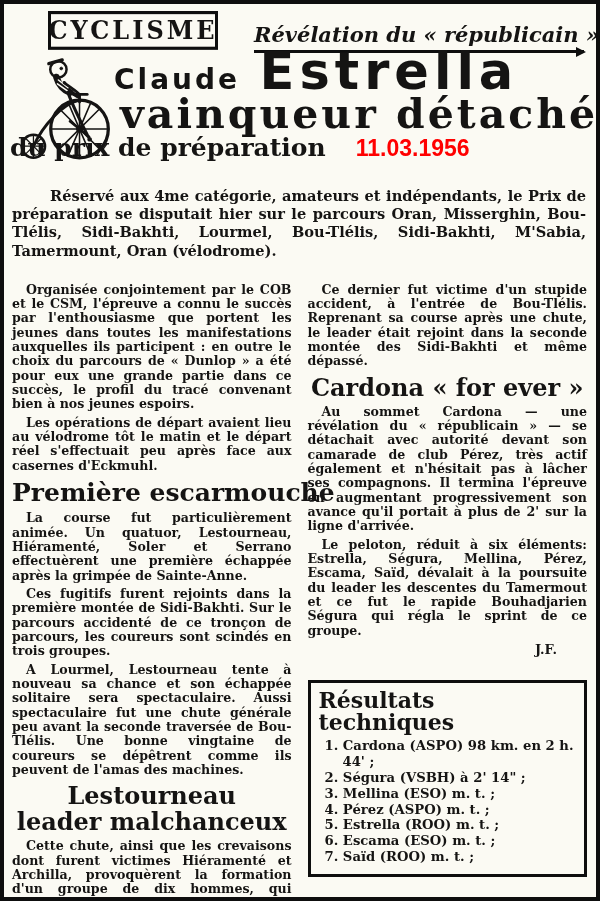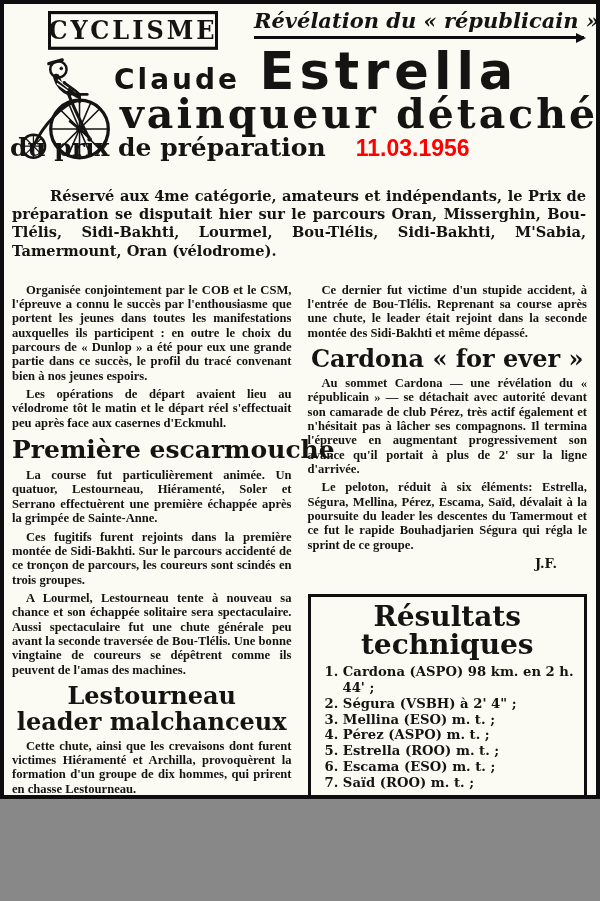--- a/index.html
+++ b/index.html
@@ -1,33 +1,33 @@
 <!DOCTYPE html>
 <html><head>
 <meta charset="utf-8">
 <style>
   html,body{margin:0;padding:0;background:#888;}
   .page{
-    width:600px;height:799px;box-sizing:border-box;
+    width:600px;height:901px;box-sizing:border-box;
     border:4px solid #0e0e0e;background:#fbfaf3;color:#151413;
     position:relative;overflow:hidden;
     font-family:"DejaVu Serif", serif;
     margin:0 auto;
   }
   
   .header{position:relative;height:166px;}
   .logo-box{
     position:absolute;left:44px;top:7px;width:170px;height:37px;
     border:3px solid #0e0e0e;box-sizing:border-box;
     display:flex;align-items:center;justify-content:center;
     font-weight:bold;font-size:24px;letter-spacing:3px;
     transform-origin:left top;transform:scaleY(1.05);
   }
   .cyclist{position:absolute;left:16px;top:40px;width:96px;height:120px;}
-  .kicker-wrap{position:absolute;left:250px;top:4px;width:330px;text-align:left;}
+  .kicker-wrap{position:absolute;left:250px;top:18px;width:330px;text-align:left;}
   .kicker{font-style:italic;font-weight:bold;font-size:21px;white-space:nowrap;}
   .kicker-rule{margin-top:3px;height:3px;background:#0e0e0e;position:relative;}
   .kicker-rule::after{
     content:"";position:absolute;right:-2px;top:-3px;width:0;height:0;
     border-left:10px solid #0e0e0e;border-top:5px solid transparent;border-bottom:5px solid transparent;
   }
   .headline1{position:absolute;left:110px;top:42px;white-space:nowrap;
     font-family:"DejaVu Sans",sans-serif;font-weight:bold;line-height:1;}
   .headline1 .hl-a{font-size:28px;letter-spacing:3px;}
   .headline1 .hl-b{font-size:51px;letter-spacing:5px;margin-left:14px;}
@@ -39,31 +39,31 @@
   
   .lead{
     padding:2px 10px 5px 8px;font-size:14.6px;font-weight:bold;
     line-height:1.26;text-align:justify;text-indent:38px;
   }
   
   .columns{display:flex;gap:16px;padding:3px 9px 0 8px;}
   .col{flex:1;min-width:0;}
   .col .para{
     font-size:12.6px;font-weight:bold;line-height:1.14;
-    text-align:justify;text-indent:14px;margin:0 0 4px;font-family:Liberation Serif, serif;
+    text-align:justify;text-indent:14px;margin:0 0 4px;
   }
   .col .heading{font-size:25px;font-weight:bold;margin:7px 0 6px;line-height:1;white-space:nowrap;}
   .col .heading-center{
     font-size:24px;font-weight:bold;text-align:center;line-height:1.08;
     margin:6px 0 4px;white-space:pre-line;
   }
   .col .signature{text-align:right;font-weight:bold;font-size:13px;padding-right:30px;margin:1px 0 23px;}
   
   .results-box{border:3px solid #0e0e0e;margin-top:3px;padding:4px 8px 9px;}
-  .results-title{text-align:center;font-size:28px;font-weight:bold;margin:2px 0 5px;line-height:1;}
+  .results-title{font-size:22px;font-weight:bold;margin:2px 0 5px;line-height:1;}
   .result-line{
     font-size:13.2px;font-weight:bold;line-height:1.2;
     padding-left:24px;text-indent:-18px;
   }
 </style>
 </head>
 <body>
 
 <div class="page">
 
@@ -154,21 +154,21 @@
           <div class="heading-center">Cardona « for ever »</div>
           <div class="para">Au sommet Cardona — une révélation du « républicain » — se détachait avec autorité devant son camarade de club Pérez, très actif également et n'hésitait pas à lâcher ses compagnons. Il termina l'épreuve en augmentant progressivement son avance qu'il portait à plus de 2' sur la ligne d'arrivée.</div>
           <div class="para">Le peloton, réduit à six éléments: Estrella, Ségura, Mellina, Pérez, Escama, Saïd, dévalait à la poursuite du leader les descentes du Tamermout et ce fut le rapide Bouhadjarien Ségura qui régla le sprint de ce groupe.</div>
           <div class="signature">J.F.</div>
         </div>
 
       <div class="results-box">
         <div class="results-title">Résultats techniques</div>
         <div>
             <div class="result-line">1. Cardona (ASPO) 98 km. en 2 h. 44' ;</div>
-            <div class="result-line">2. Ségura (VSBH) à 2' 4" ;</div>
+            <div class="result-line">2. Ségura (VSBH) à 2' 14" ;</div>
             <div class="result-line">3. Mellina (ESO) m. t. ;</div>
             <div class="result-line">4. Pérez (ASPO) m. t. ;</div>
             <div class="result-line">5. Estrella (ROO) m. t. ;</div>
             <div class="result-line">6. Escama (ESO) m. t. ;</div>
             <div class="result-line">7. Saïd (ROO) m. t. ;</div>
           </div>
       </div>
     </div>
   </div>
 

